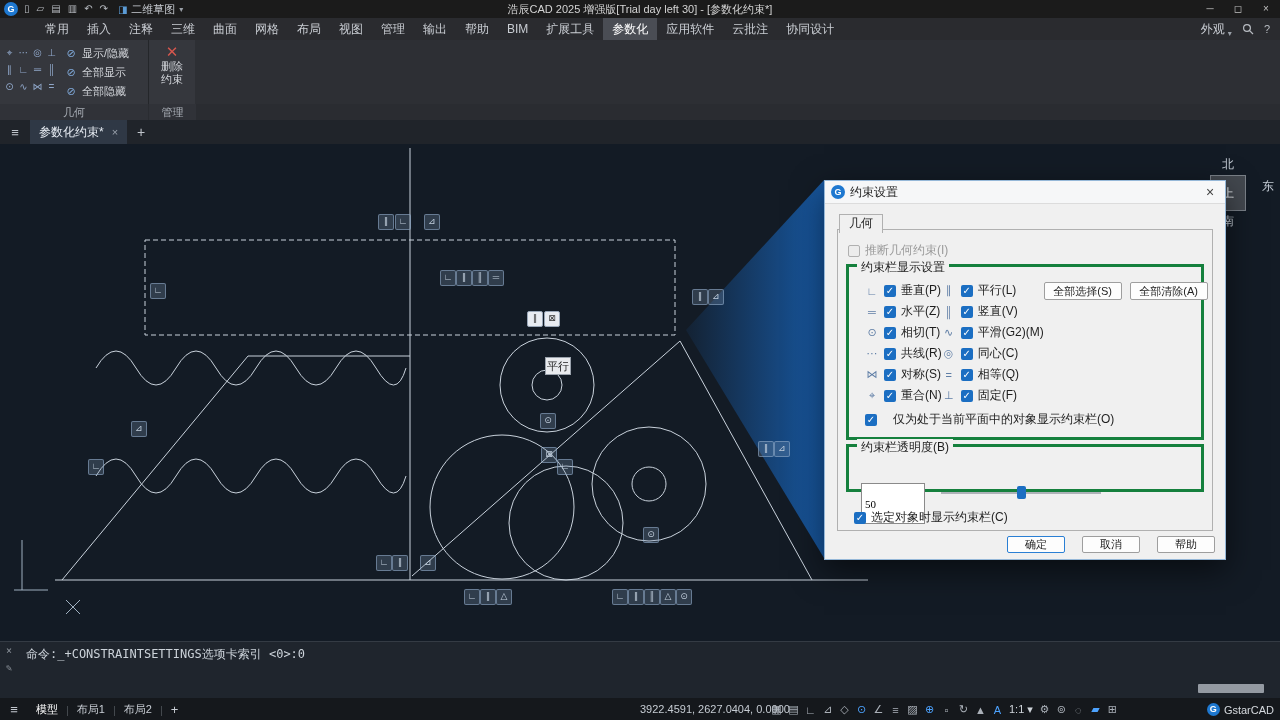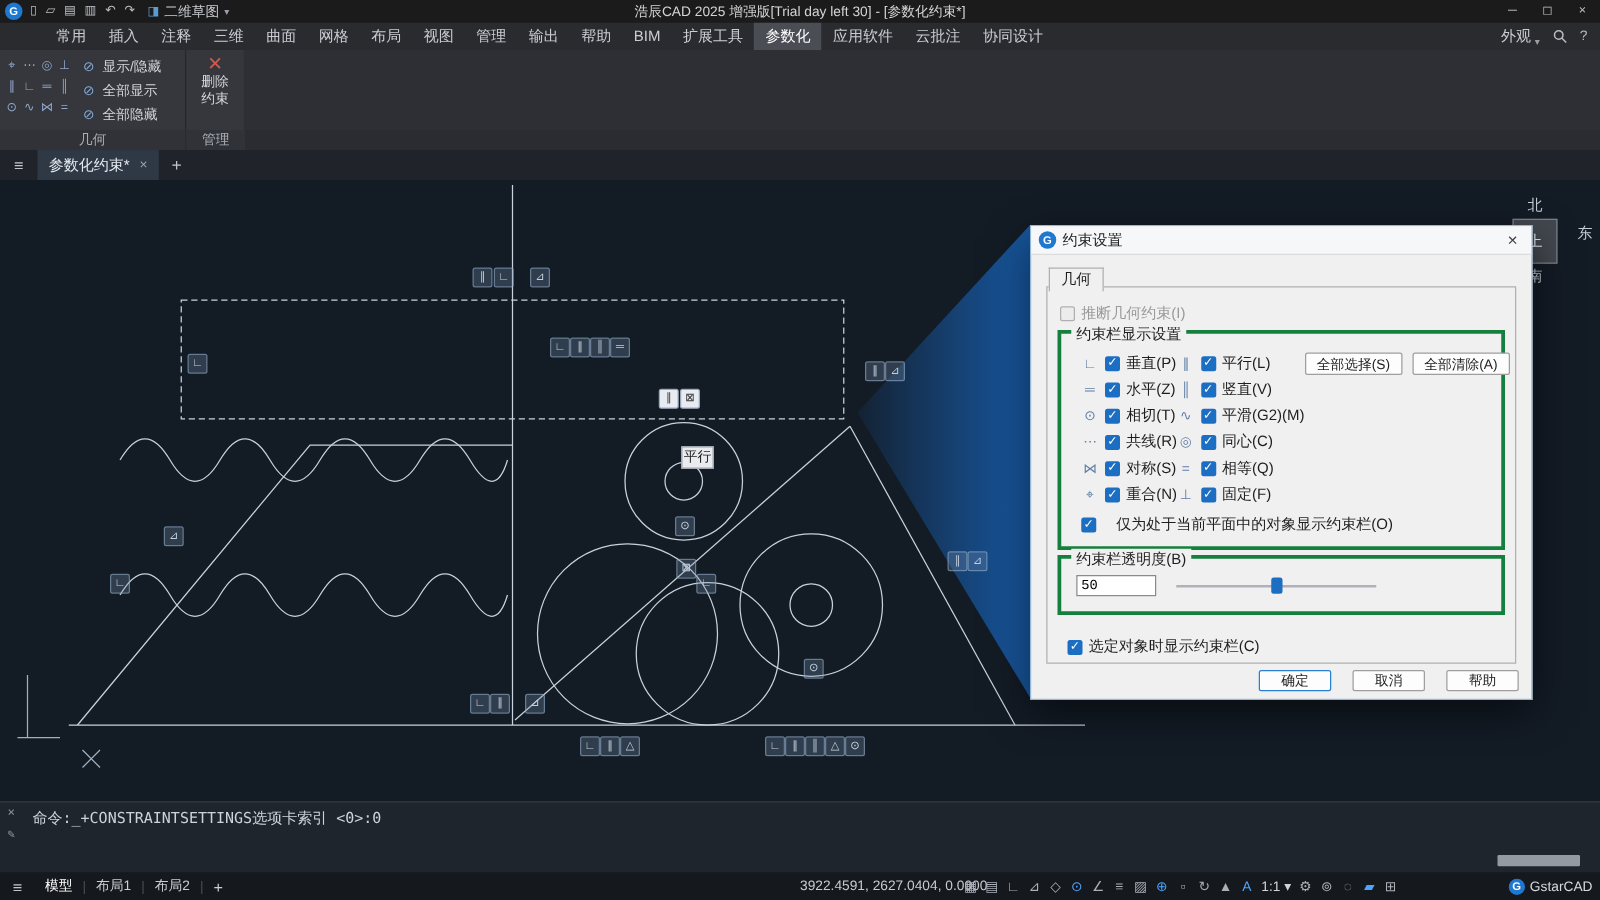--- a/index.html
+++ b/index.html
@@ -93,21 +93,21 @@
   .ccol{width:122px;display:flex;flex-direction:column;}
   .crow{display:flex;align-items:center;gap:5px;height:21px;}
   .cicon{width:14px;color:#5f7ea6;font-size:11px;text-align:center;flex:none;}
   .clabel{font-size:12px;white-space:nowrap;}
   .bcol{margin-left:auto;display:flex;flex-direction:row;gap:8px;padding:2px 2px 0 0;}
   .btn{font-family:inherit;font-size:11px;height:18px;padding:0 4px;background:#fdfdfd;border:1px solid #9e9e9e;
        border-radius:2px;color:#222;width:78px;}
   .plane{margin:5px 0 0 16px;gap:16px;}
   .grp2{top:214px;height:42px;}
   .trow{display:flex;align-items:center;gap:16px;padding:13px 10px 0 12px;}
-  .txt{width:56px;height:15px;border:1px solid #8a8a8a;font-size:11px;padding:0 3px;background:#fff;font-family:Liberation Mono, monospace;}
+  .txt{width:56px;height:15px;border:1px solid #8a8a8a;font-size:11px;padding:12px 3px;background:#fff;font-family:Liberation Serif, serif;margin-top:23px;}
   .slider{position:relative;width:160px;height:13px;flex:none;}
   .track{position:absolute;left:0;right:0;top:6px;height:2px;background:#aeb2b8;}
   .thumb{position:absolute;left:76px;top:0;width:9px;height:13px;background:#1b6ec2;border-radius:2px;}
   .r1{position:absolute;left:16px;top:261px;}
   .r2{position:absolute;left:16px;top:279px;}
   .dlg-buttons{position:absolute;right:10px;bottom:6px;display:flex;gap:17px;}
   .dlg-buttons .btn{width:58px;height:17px;}
   .btn.ok{border:1px solid #2a7fd4;}
 
   

